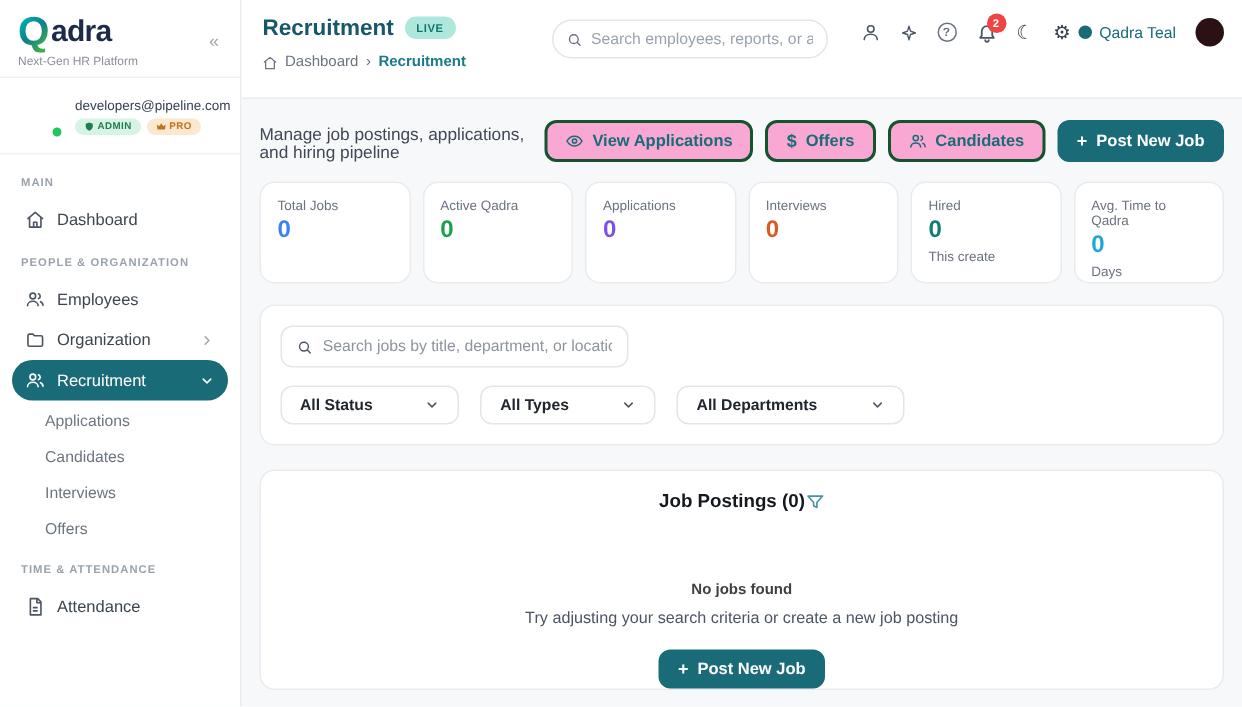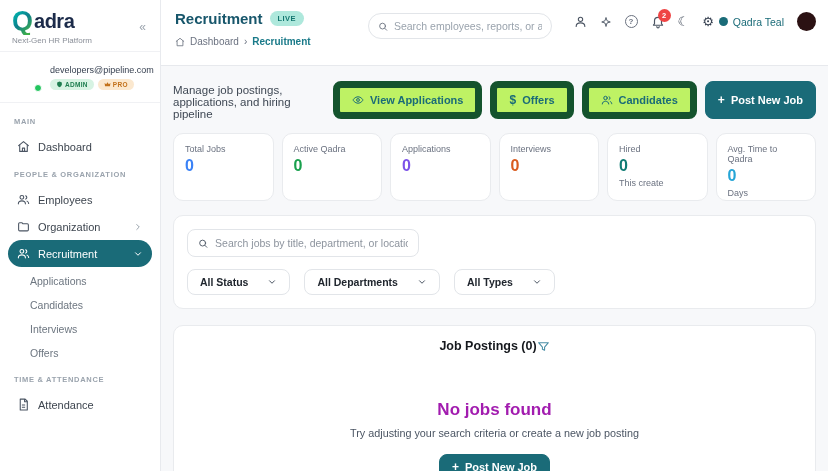--- a/index.html
+++ b/index.html
@@ -70,45 +70,45 @@
   .theme-name { font-size:10.5px; color:#1a6b78; }
   .tb-avatar { width:19px; height:19px; border-radius:50%; background:#2b1113; cursor:pointer; }
 
   
   .main { flex:1; background:#f7f8fa; padding:14px 12px; overflow:hidden; display:flex; flex-direction:column; }
   .page-head { display:flex; align-items:center; justify-content:space-between; }
   .page-title { font-size:19px; font-weight:bold; color:#15181d; letter-spacing:-.2px; }
   .page-subtitle { font-size:11.5px; color:#3f4854; margin-top:4px; }
   .page-actions { display:flex; gap:8px; }
   .btn { display:inline-flex; align-items:center; gap:6px; padding:6px 12px; border-radius:8px; font-size:11px; font-weight:bold; cursor:pointer; white-space:nowrap; }
-  .btn-outline { background:#bef264; border:7px solid #14532d; color:#1a6b78; }
+  .btn-outline { background:#f9a8d4; border:2px solid #14532d; color:#1a6b78; }
   .btn-primary { background:#1a6b78; border:1px solid #1a6b78; color:#fff; }
   .btn .bicon { width:12px; height:12px; }
   .btn .bchar { font-size:12px; line-height:1; }
 
   .stats-row { display:flex; gap:8px; margin-top:13px; }
   .stat-card { flex:1; background:#fff; border:1px solid #e9ebee; border-radius:10px; padding:10px 11px; height:68px; }
   .stat-label { font-size:9px; color:#6b7280; }
   .stat-value { font-size:16px; font-weight:bold; margin-top:3px; }
   .stat-sub { font-size:9px; color:#6b7280; margin-top:3px; }
 
   .filter-card { background:#fff; border:1px solid #e9ebee; border-radius:10px; margin-top:14px; padding:13px; }
   .filter-search { width:232px; height:28px; border:1px solid #e2e5e9; border-radius:8px; display:flex; align-items:center; gap:7px; padding:0 10px; }
   .filter-search input { border:0; outline:0; width:100%; font-size:10.5px; color:#374151; font-family:inherit; }
   .filter-search input::placeholder { color:#8d949e; }
   .dropdown-row { display:flex; gap:14px; margin-top:12px; }
-  .dropdown { display:inline-flex; align-items:center; gap:19px; border:1px solid #e2e5e9; border-radius:8px; padding:6px 12px; font-size:10.5px; font-weight:bold; color:#20262e; cursor:pointer; background:#fff; }
+  .dropdown { display:inline-flex; align-items:center; gap:35px; border:1px solid #e2e5e9; border-radius:8px; padding:6px 12px; font-size:10.5px; font-weight:bold; color:#20262e; cursor:pointer; background:#fff; }
   .dropdown .chev { color:#4b5563; width:10px; height:10px; }
 
   .jobs-panel { background:#fff; border:1px solid #e9ebee; border-radius:10px; margin-top:16px; flex:1; display:flex; flex-direction:column; }
   .jobs-head { display:flex; align-items:center; justify-content:center; padding:13px 14px; }
   .jobs-title { font-size:12.5px; font-weight:bold; color:#15181d; }
   .funnel { color:#4a8fa6; cursor:pointer; }
   .empty-state { text-align:center; padding-top:34px; }
-  .empty-title { font-size:17px; font-weight:bold; color:#a21caf; }
+  .empty-title { font-size:10px; font-weight:bold; color:#404040; }
   .empty-msg { font-size:10.8px; color:#4b5563; margin-top:7px; }
   .empty-action { margin-top:15px; display:flex; justify-content:center; }
 </style>
 </head>
 <body>
 
 <aside class="sidebar">
   <div class="logo-row">
     <div>
       <div class="logo-mark">
@@ -348,27 +348,27 @@
         <input type="text" placeholder="Search jobs by title, department, or location..." style="">
       </div>
       <div class="dropdown-row">
         <span class="dropdown">
           <span>All Status</span>
           <svg class="chev" viewBox="0 0 24 24" fill="none" stroke="currentColor" stroke-width="2.4" stroke-linecap="round" stroke-linejoin="round">
               <polyline points="6 9 12 15 18 9"></polyline>
             </svg>
         </span>
         <span class="dropdown">
-          <span>All Departments</span>
+          <span>All Types</span>
           <svg class="chev" viewBox="0 0 24 24" fill="none" stroke="currentColor" stroke-width="2.4" stroke-linecap="round" stroke-linejoin="round">
               <polyline points="6 9 12 15 18 9"></polyline>
             </svg>
         </span>
         <span class="dropdown">
-          <span>All Types</span>
+          <span>All Departments</span>
           <svg class="chev" viewBox="0 0 24 24" fill="none" stroke="currentColor" stroke-width="2.4" stroke-linecap="round" stroke-linejoin="round">
               <polyline points="6 9 12 15 18 9"></polyline>
             </svg>
         </span>
       </div>
     </div>
 
     <div class="jobs-panel">
       <div class="jobs-head">
         <span class="jobs-title">Job Postings (0)</span>

